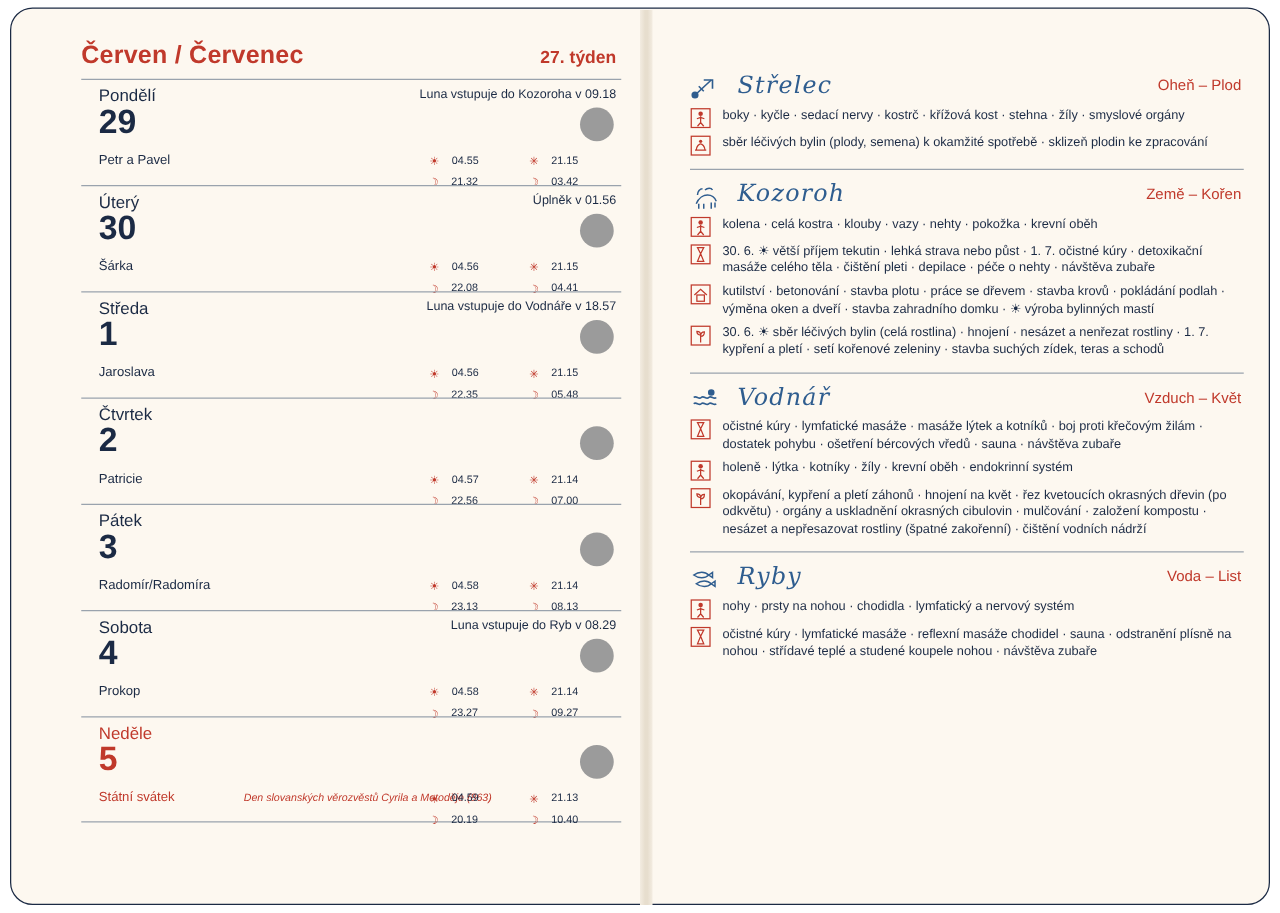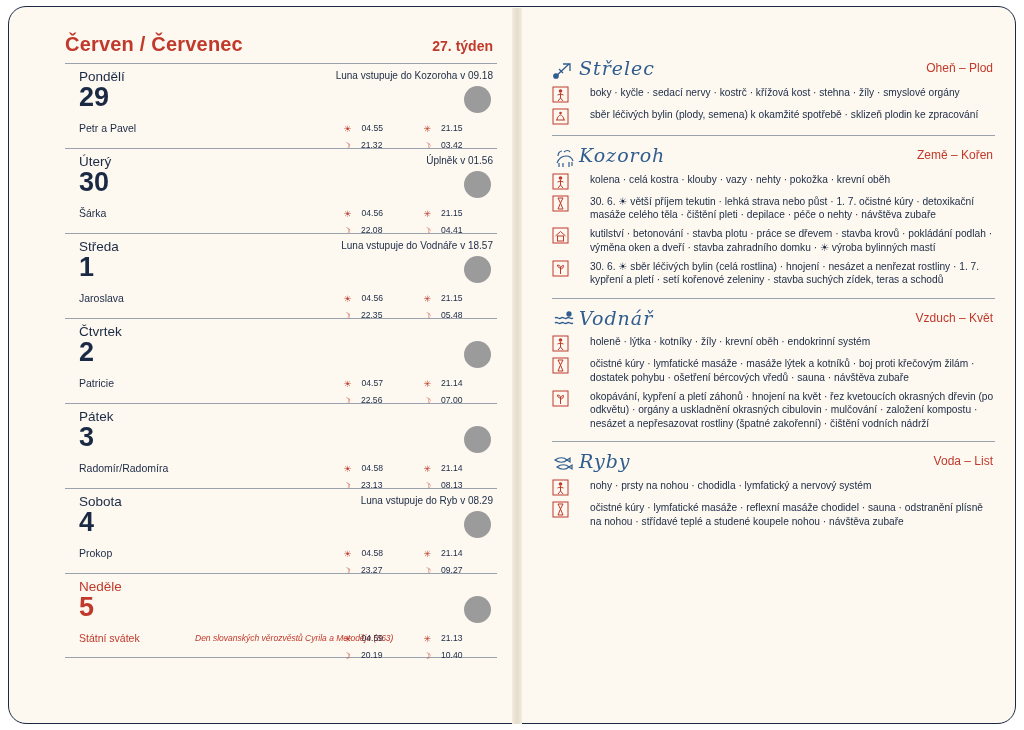--- a/index.html
+++ b/index.html
@@ -35,25 +35,25 @@
   .times .cell{display:inline-block;min-width:52px;text-align:left;}
   .gl{color:#c0392b;font-size:9px;}
   .day.holiday .dname,.day.holiday .dnum{color:#c0392b;}
   .holidaytxt{position:absolute;left:14px;top:58px;font-size:10.5px;color:#c0392b;}
   .holidaynote{position:absolute;left:130px;top:59px;font-size:8.5px;color:#c0392b;font-style:italic;}
 
   
   .sign{position:relative;margin:0 22px 0 30px;}
   .sign + .sign{border-top:1px solid #9aa3ad;}
   .sign-head{display:flex;align-items:center;justify-content:space-between;padding:8px 2px 2px 0;}
-  .sign-left{display:flex;align-items:center;gap:10px;}
+  .sign-left{display:flex;align-items:center;gap:21px;}
   .sign-name{font-family:"DejaVu Serif",serif;font-style:italic;font-size:19px;color:#2f5d8f;letter-spacing:1px;}
   .sign-elem{color:#c0392b;font-size:12px;}
   .rows{padding:2px 0 8px 0;}
-  .row{display:flex;align-items:flex-start;gap:21px;padding:2.5px 0;}
+  .row{display:flex;align-items:flex-start;gap:9px;padding:2.5px 0;}
   .row .txt{font-size:10.2px;color:#1b2a44;line-height:1.35;}
   .ico{flex:0 0 auto;width:17px;height:17px;}
   .zs{display:inline-block;}
 </style>
 </head>
 <body>
 
 <div class="page">
   <div class="spread">
     <div class="gutter"></div>
@@ -326,31 +326,31 @@
                 </svg>
             </span>
             <span class="sign-name">Vodnář</span>
           </div>
           <div class="sign-elem">Vzduch – Květ</div>
         </div>
         <div class="rows">
           <div class="row">
             <span class="ico"><svg width="17" height="17" viewBox="0 0 17 17">
                   <rect x="1" y="1" width="15" height="15" fill="none" stroke="#c0392b"></rect>
+                  <path d="M6 3h5l-2.5 5L11 14H6l2.5-6z" fill="none" stroke="#c0392b"></path>
+                </svg></span>
+            <span class="txt">očistné kúry · lymfatické masáže · masáže lýtek a kotníků · boj proti křečovým žilám · dostatek pohybu · ošetření bércových vředů · sauna · návštěva zubaře</span>
+          </div>
+          <div class="row">
+            <span class="ico"><svg width="17" height="17" viewBox="0 0 17 17">
+                  <rect x="1" y="1" width="15" height="15" fill="none" stroke="#c0392b"></rect>
                   <circle cx="8.5" cy="5" r="1.8" fill="#c0392b"></circle>
                   <path d="M8.5 7v5M5.5 9l3-1 3 1M6 15l2.5-3 2.5 3" stroke="#c0392b" fill="none"></path>
                 </svg></span>
             <span class="txt">holeně · lýtka · kotníky · žíly · krevní oběh · endokrinní systém</span>
-          </div>
-          <div class="row">
-            <span class="ico"><svg width="17" height="17" viewBox="0 0 17 17">
-                  <rect x="1" y="1" width="15" height="15" fill="none" stroke="#c0392b"></rect>
-                  <path d="M6 3h5l-2.5 5L11 14H6l2.5-6z" fill="none" stroke="#c0392b"></path>
-                </svg></span>
-            <span class="txt">očistné kúry · lymfatické masáže · masáže lýtek a kotníků · boj proti křečovým žilám · dostatek pohybu · ošetření bércových vředů · sauna · návštěva zubaře</span>
           </div>
           <div class="row">
             <span class="ico"><svg width="17" height="17" viewBox="0 0 17 17">
                   <rect x="1" y="1" width="15" height="15" fill="none" stroke="#c0392b"></rect>
                   <path d="M8.5 14V7M8.5 8c-2 0-3-1.5-3-3 2 0 3 1 3 3zM8.5 9c2 0 3-1.5 3-3.5-2 0-3 1.5-3 3.5z" fill="none" stroke="#c0392b"></path>
                 </svg></span>
             <span class="txt">okopávání, kypření a pletí záhonů · hnojení na květ · řez kvetoucích okrasných dřevin (po odkvětu) · orgány a uskladnění okrasných cibulovin · mulčování · založení kompostu · nesázet a nepřesazovat rostliny (špatné zakořenní) · čištění vodních nádrží</span>
           </div>
         </div>
       </div>

